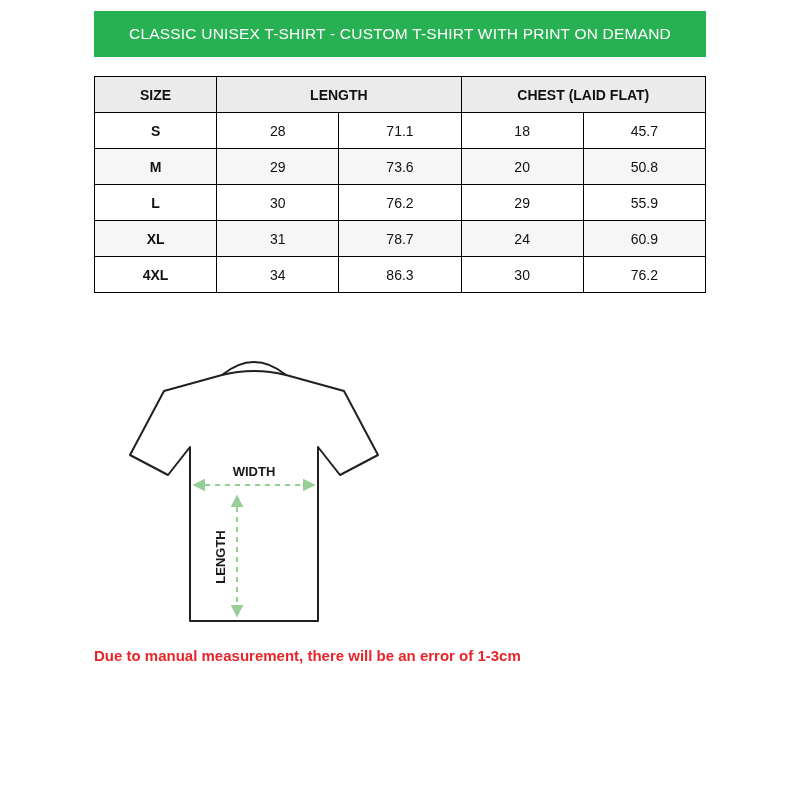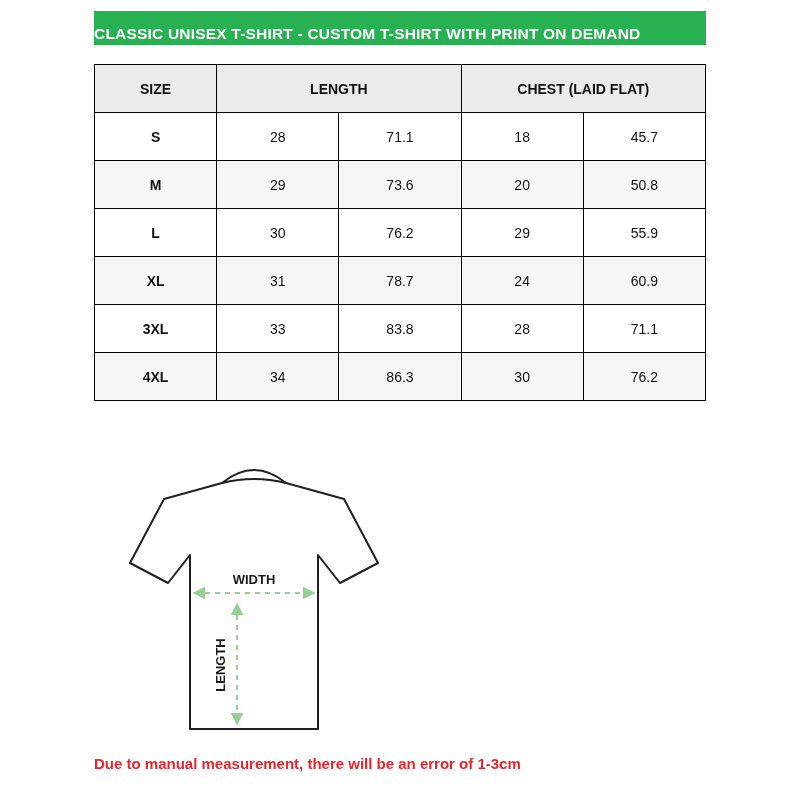--- a/index.html
+++ b/index.html
@@ -15,36 +15,37 @@
     overflow: hidden;
   }
   .page {
     width: 612px;
     margin: 0 auto;
     padding-top: 11px;
   }
   .banner {
     background: var(--banner-green, #28b153);
     color: #ffffff;
-    height: 34px;
+    height: 46px;
     line-height: 46px;
-    font-weight: bold;
+    text-align: center;
+    font-weight: normal;
     font-size: 15.5px;
     letter-spacing: 0.2px;
   }
   table.size-table {
     width: 100%;
     border-collapse: collapse;
     margin-top: 19px;
     font-size: 14px;
     color: #111;
   }
   table.size-table th, table.size-table td {
     border: 1px solid #000;
-    height: 48px;
+    height: 36px;
     text-align: center;
     vertical-align: middle;
   }
   table.size-table th {
     background: #ebebeb;
     font-weight: bold;
     font-size: 14px;
   }
   table.size-table td.size-cell { font-weight: bold; }
   table.size-table col.c-size { width: 20%; }
@@ -134,27 +135,20 @@
         <td>55.9</td>
       </tr>
       <tr>
         <td class="size-cell">XL</td>
         <td>31</td>
         <td>78.7</td>
         <td>24</td>
         <td>60.9</td>
       </tr>
       <tr>
-        <td class="size-cell">3XL</td>
-        <td>33</td>
-        <td>83.8</td>
-        <td>28</td>
-        <td>71.1</td>
-      </tr>
-      <tr>
         <td class="size-cell">4XL</td>
         <td>34</td>
         <td>86.3</td>
         <td>30</td>
         <td>76.2</td>
       </tr>
     </tbody>
   </table>
 
   <div class="diagram-wrap">

